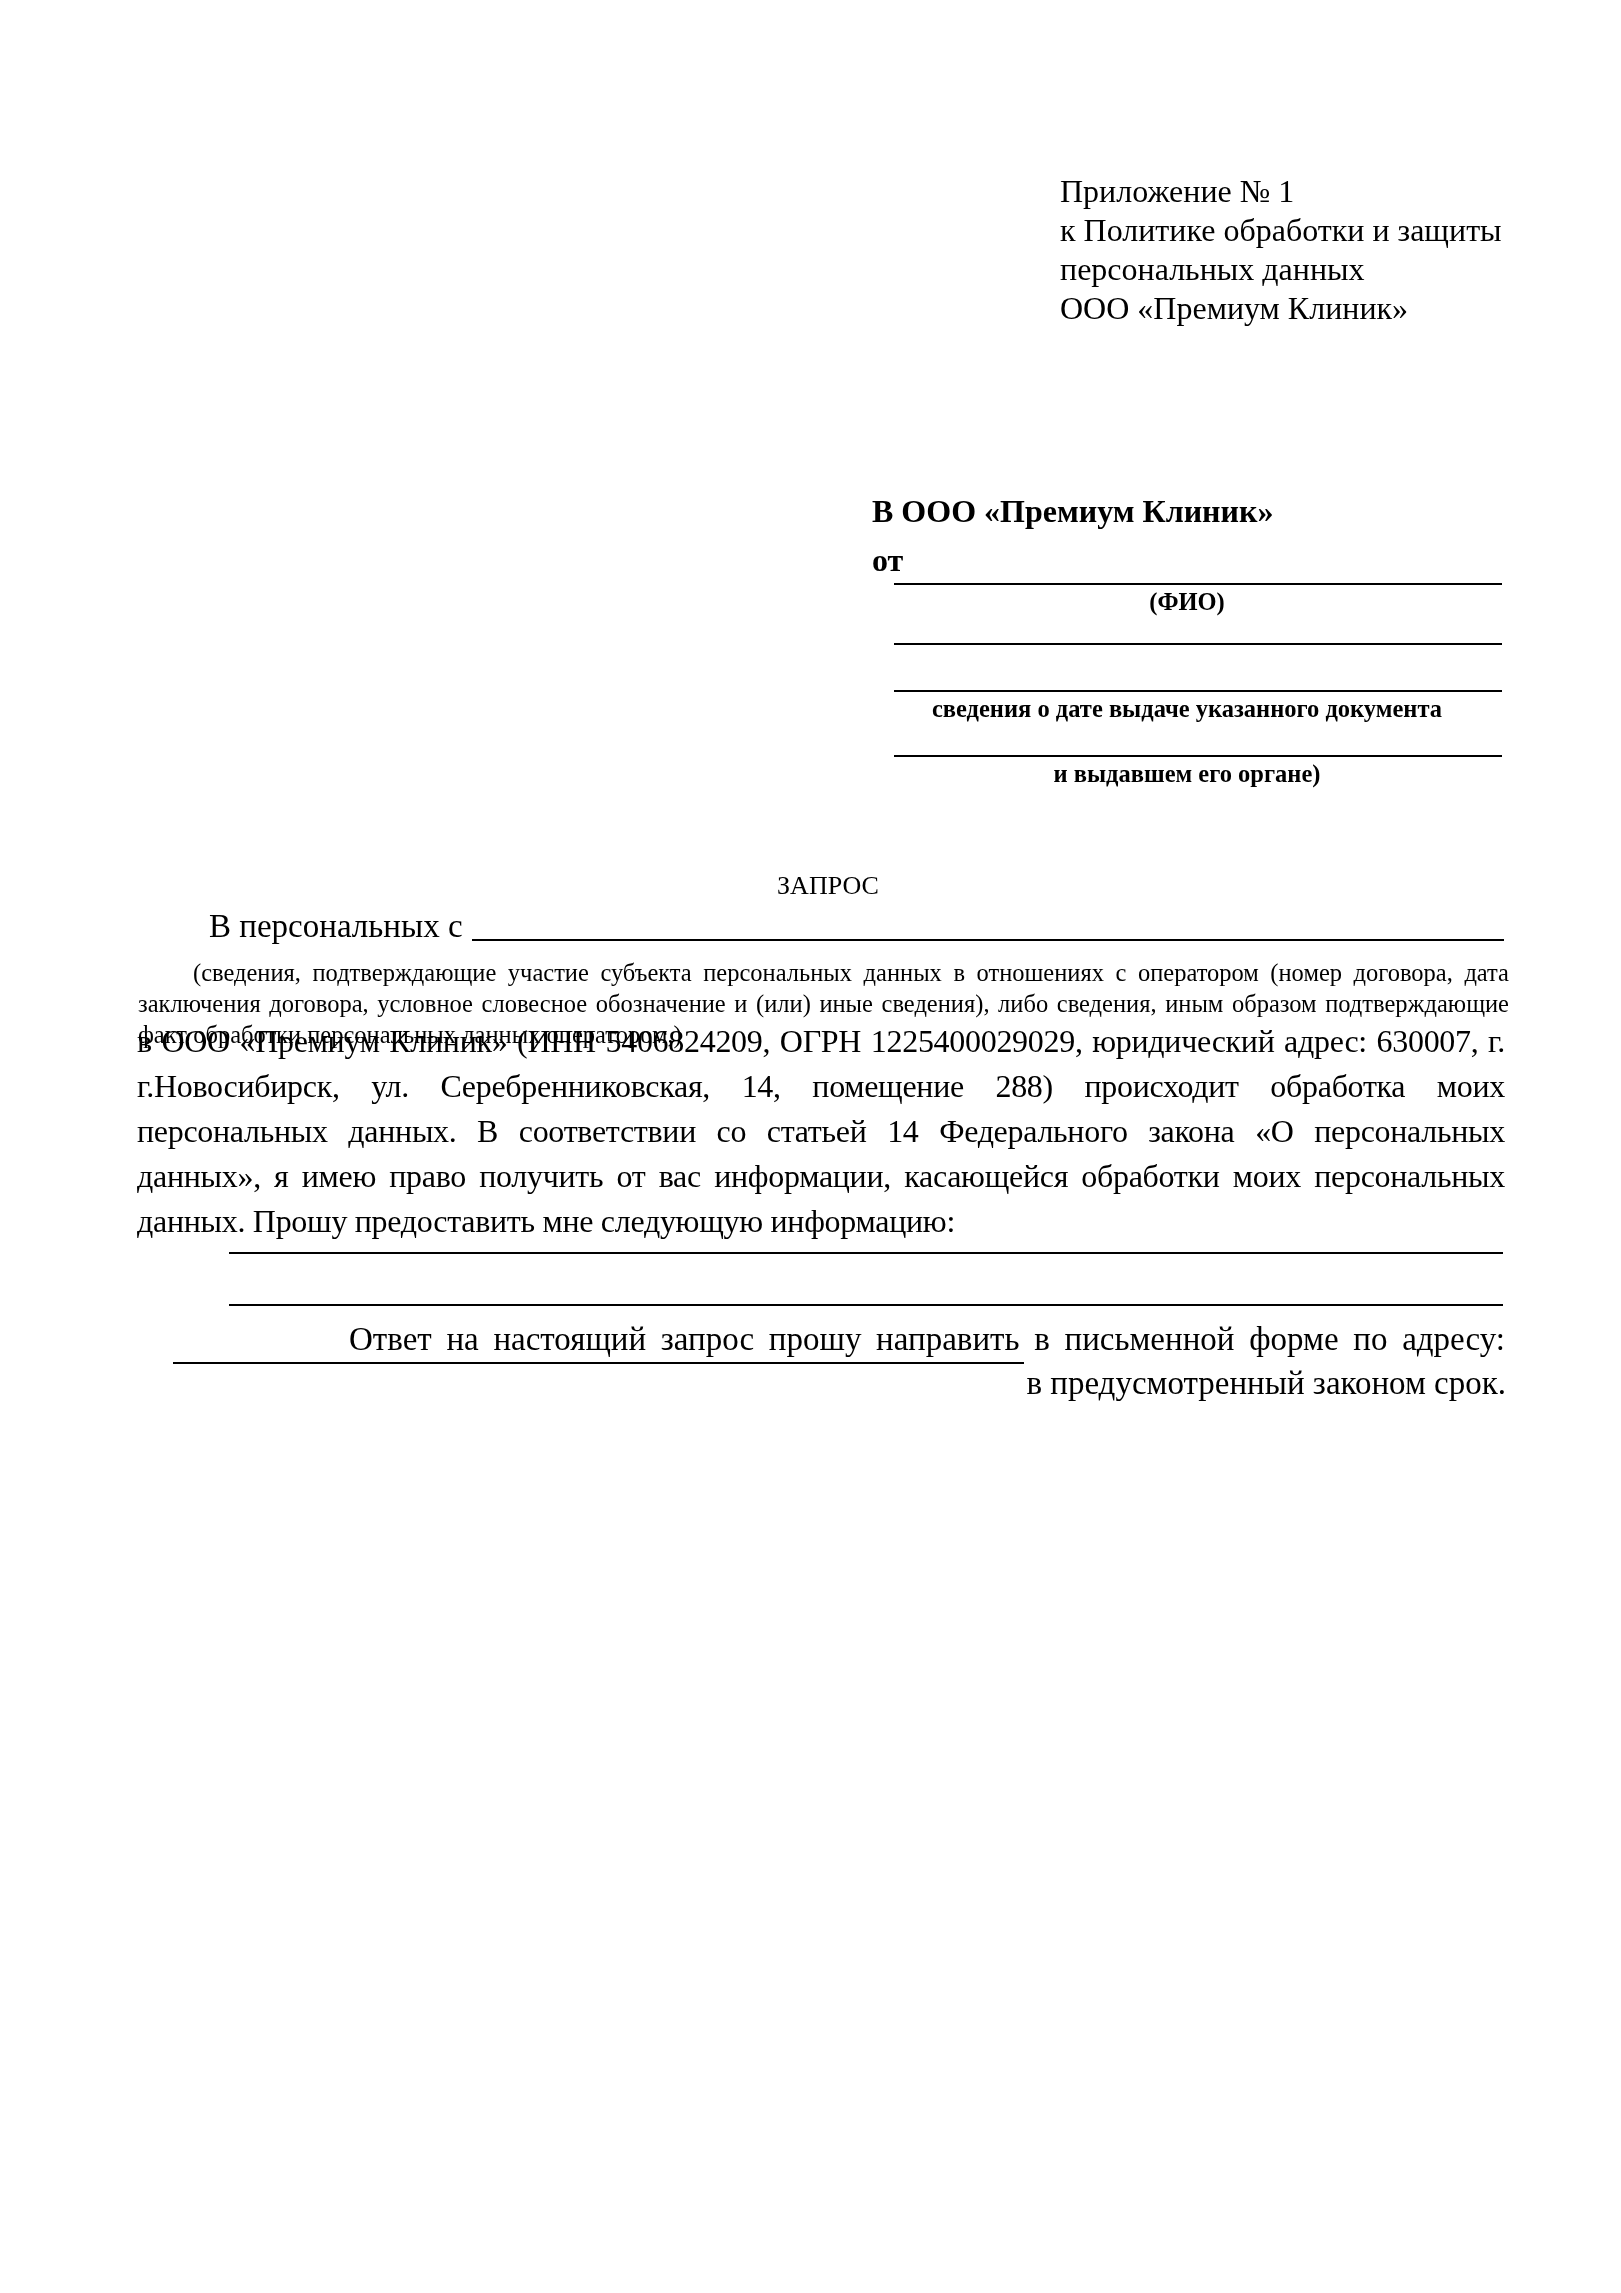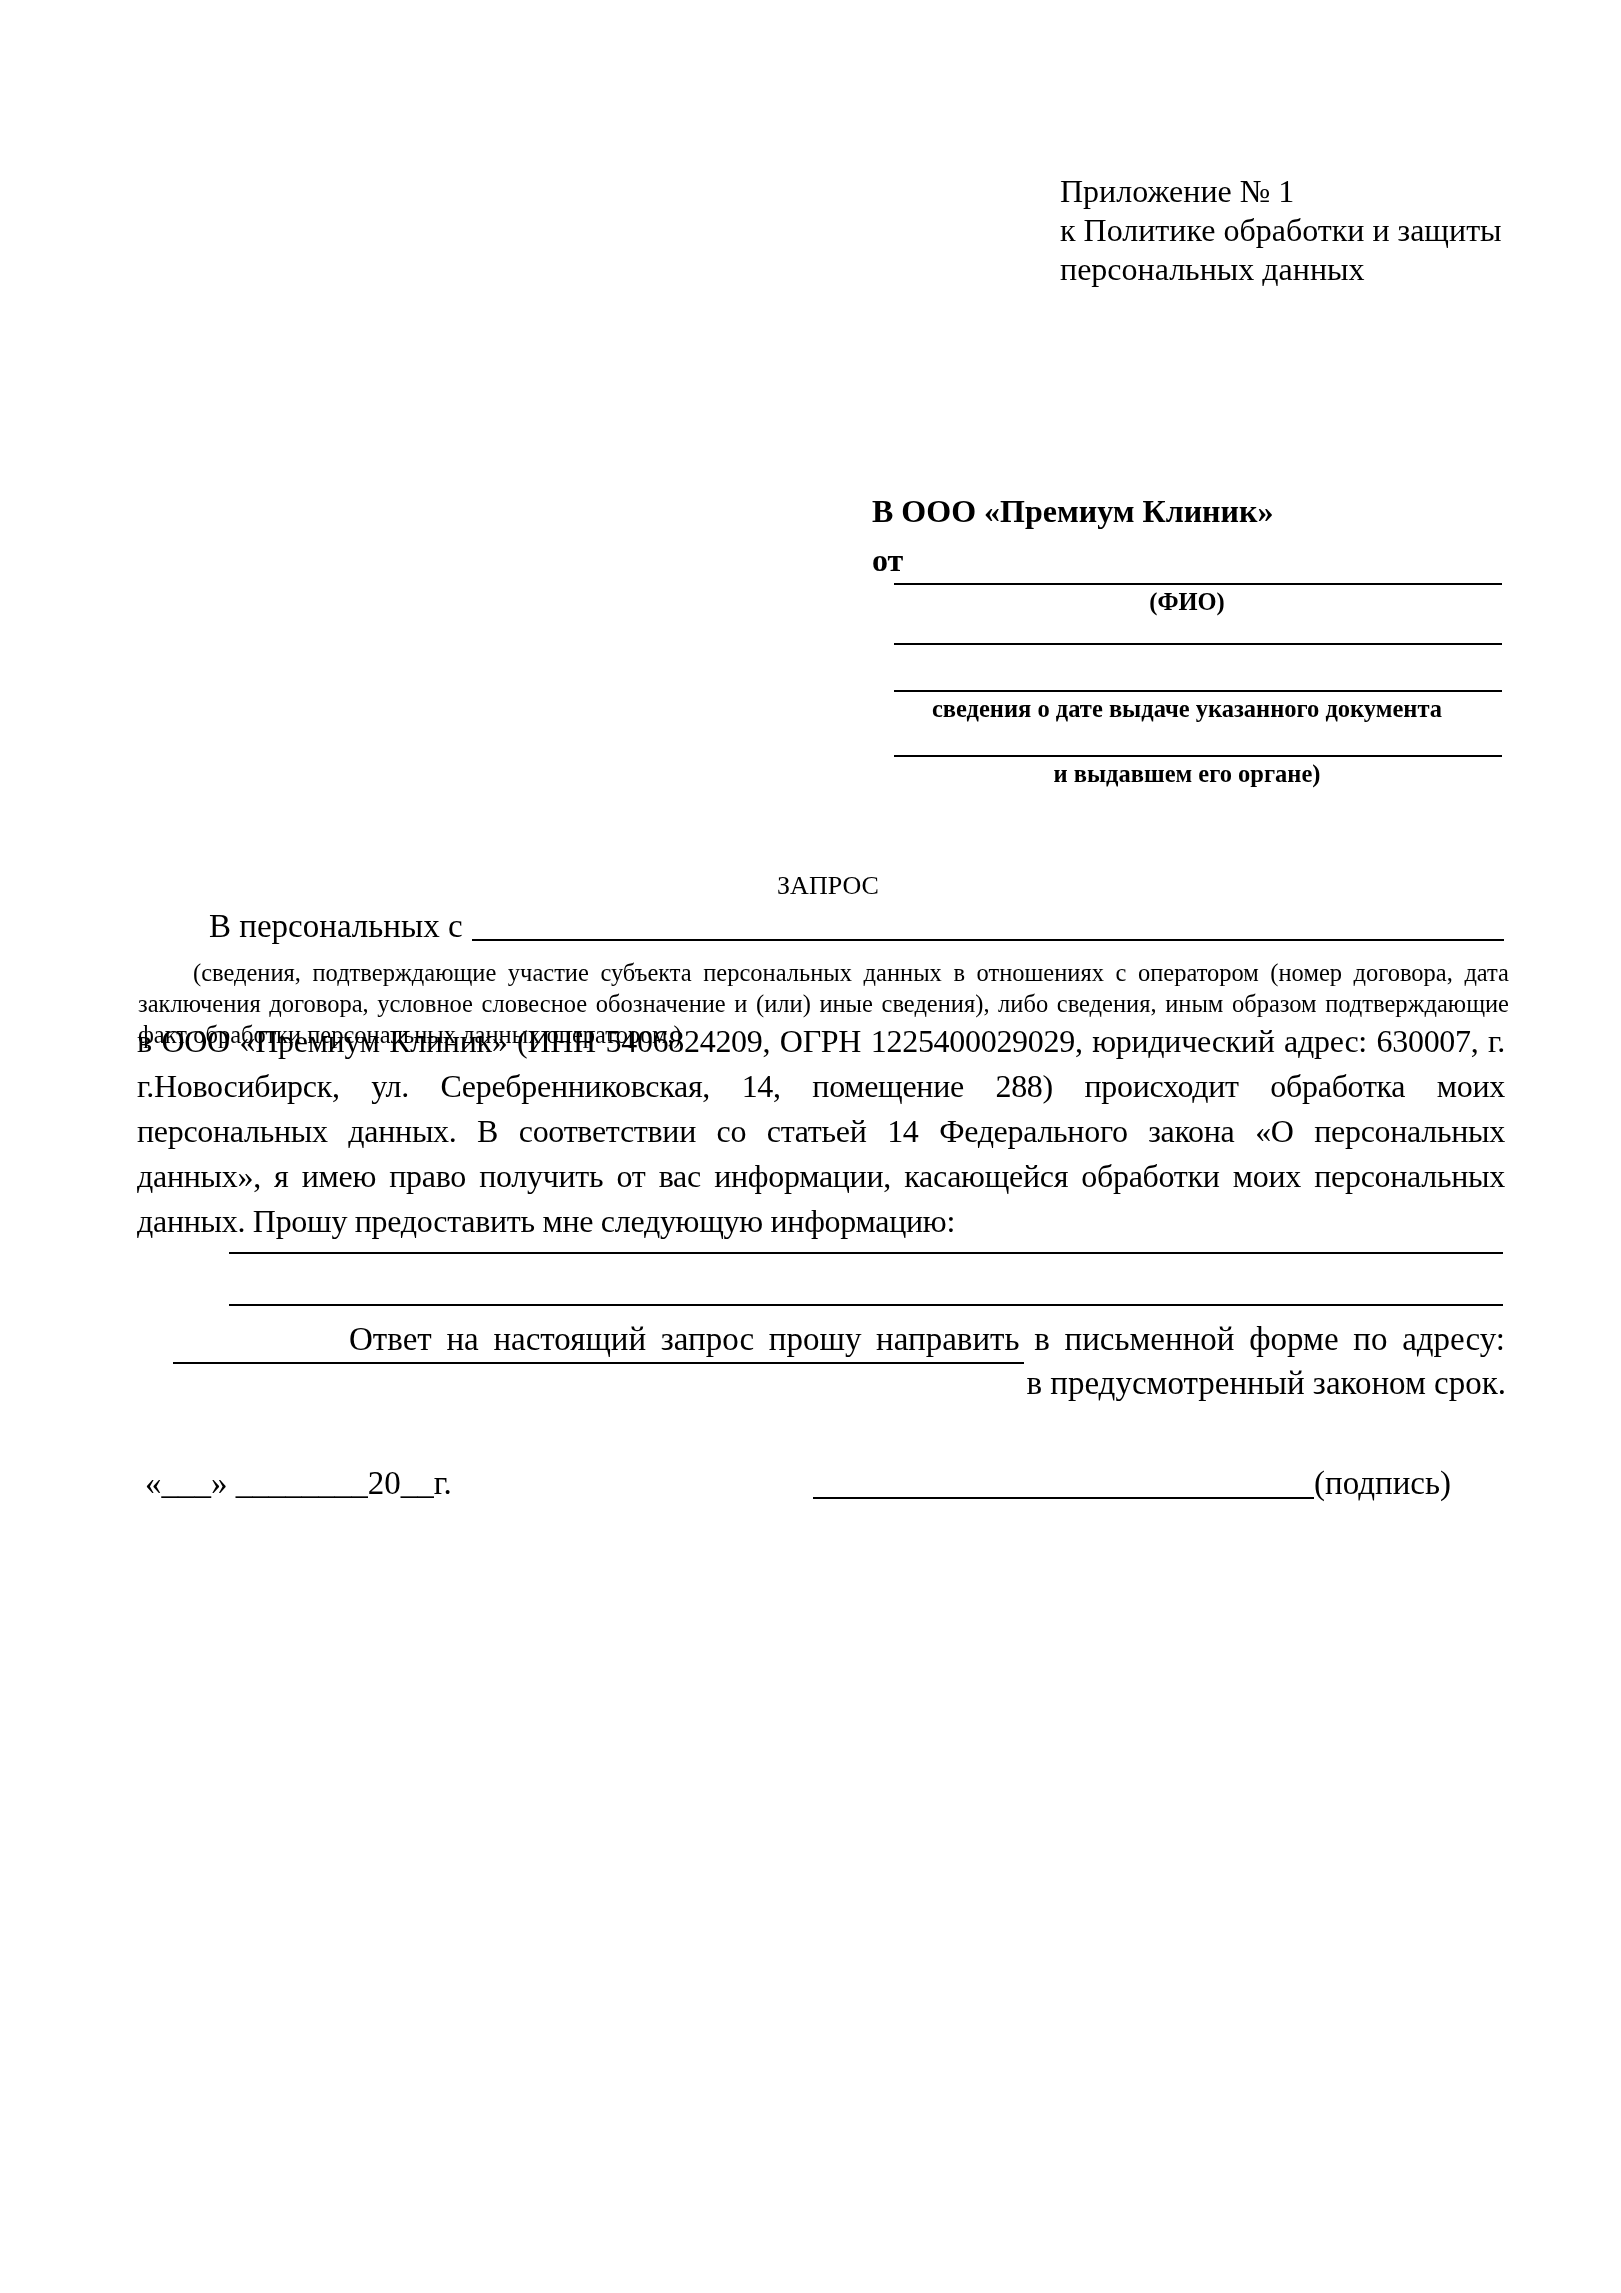--- a/index.html
+++ b/index.html
@@ -160,20 +160,21 @@
 </style>
 </head>
 <body>
 
 <div class="page">
 
   <div class="appendix">
     <div>Приложение № 1</div>
     <div>к Политике обработки и защиты</div>
     <div>персональных данных</div>
+    <div>ООО «Премиум Клиник»</div>
   </div>
 
 
   <div class="addressee">
     <div class="addr-to">В ООО «Премиум Клиник»</div>
     <div class="addr-from">от</div>
 
     <div class="fill-line fl-1"></div>
     <div class="caption">(ФИО)</div>
 
@@ -200,20 +201,15 @@
   <div class="blank-line blank-1"></div>
   <div class="blank-line blank-2"></div>
 
   <div class="reply-para">Ответ на настоящий запрос прошу направить в письменной форме по адресу:</div>
 
   <div class="address-row">
     <div class="fill-grow"></div>
     <span class="text">в предусмотренный законом срок.</span>
   </div>
 
-  <div class="signature-row">
-    <span class="text">«___» ________20__г.</span>
-    <div class="sig-fill"></div>
-    <span class="text">(подпись)</span>
-  </div>
 
 </div>
 
 
 </body></html>

